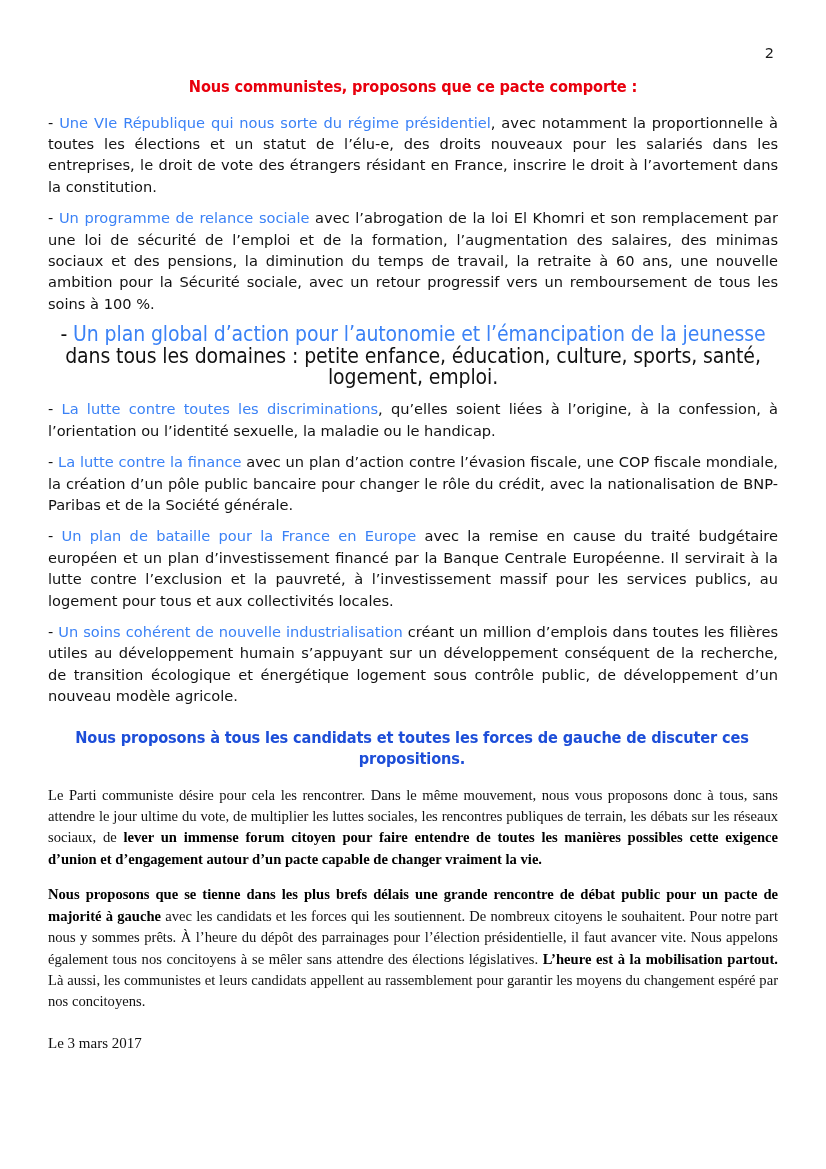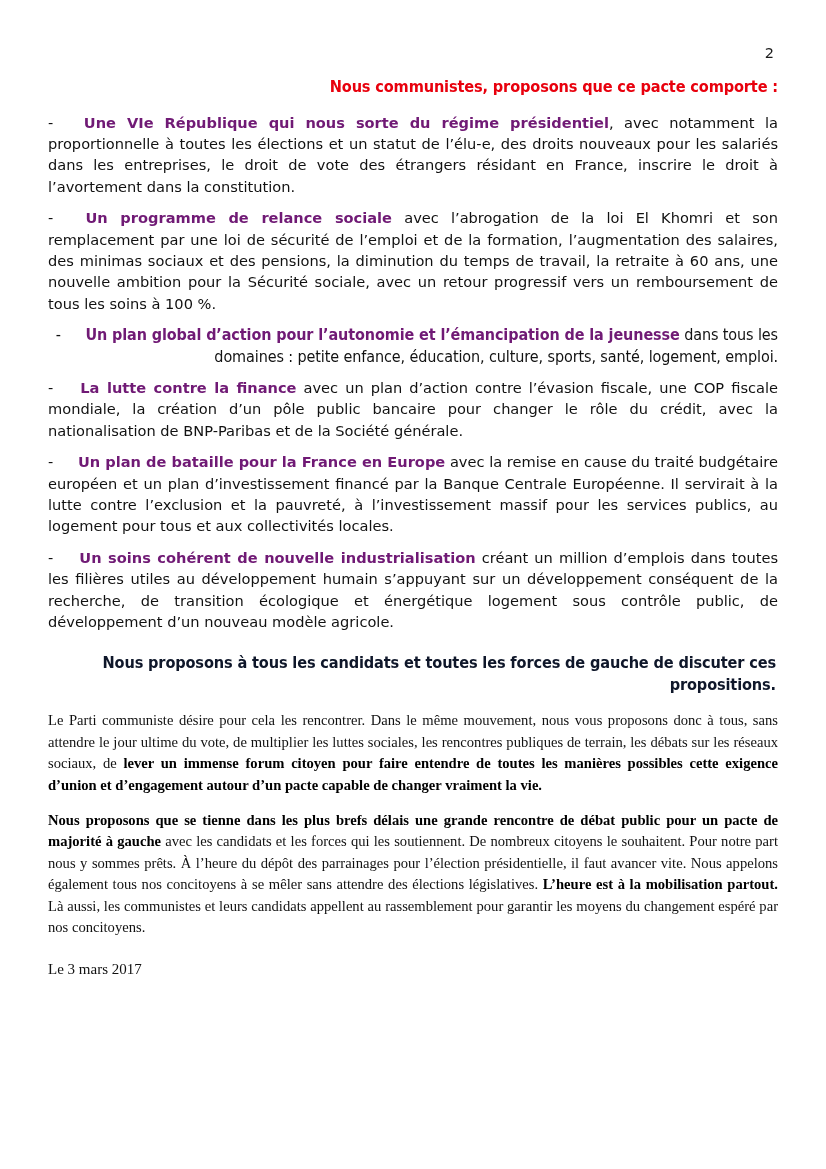--- a/index.html
+++ b/index.html
@@ -34,50 +34,49 @@
     width: 730px;
   }
   
   .heading-red {
     color: #E8000D;
     font-family: "DejaVu Sans Condensed", "Liberation Sans Narrow", "DejaVu Sans", sans-serif;
     font-weight: bold;
     font-size: 16.2px;
     line-height: 21.5px;
     letter-spacing: -0.15px;
-    text-align: right;
+    text-align: center;
     margin: 0;
     padding: 0;
   }
   .heading-red.first { margin-bottom: 14px; }
   .heading-red.second { margin-top: 20px; margin-bottom: 15px; width: 728px; }
 
   
   .para {
     font-family: "DejaVu Sans", sans-serif;
     font-size: 14.6px;
     line-height: 21.4px;
     text-align: justify;
     text-justify: inter-word;
     margin: 0 0 10px 0;
     color: #111111;
     hyphens: none;
   }
   .para:last-child { margin-bottom: 0; }
   .para b, .para strong {
-    font-weight: bold;
-    color: #701a75;
-    margin-left: 20px;
+    font-weight: normal;
+    color: #3b82f6;
   }
   
   .para.condensed {
     font-family: "DejaVu Sans Condensed", "Liberation Sans Narrow", "DejaVu Sans", sans-serif;
-    font-size: 16px;
+    font-size: 21px;
     letter-spacing: -0.1px;
-    text-align: right;
+    text-align: center;
   }
 
   .closing {
     font-family: Liberation Serif, serif;
     font-size: 14.6px;
     line-height: 21.4px;
     text-align: justify;
     margin: 0 0 14px 0;
     color: #111111;
   }
@@ -103,28 +102,29 @@
 
     <p class="heading-red first" style="color: rgb(232, 0, 13);">Nous communistes, proposons que ce pacte comporte :</p>
 
     <p class="para"><span>- </span><b>Une VIe République qui nous sorte du régime présidentiel</b><span>, avec notamment la proportionnelle à toutes les élections et un statut de l’élu-e, des droits nouveaux pour les salariés dans les entreprises, le droit de vote des étrangers résidant en France, inscrire le droit à l’avortement dans la constitution.</span></p>
 
     <p class="para"><span>- </span><b>Un programme de relance sociale</b><span> avec l’abrogation de la loi El Khomri et son remplacement par une loi de sécurité de l’emploi et de la formation, l’augmentation des salaires, des minimas sociaux et des pensions, la diminution du temps de travail, la retraite à 60 ans, une nouvelle ambition pour la Sécurité sociale, avec un retour progressif vers un remboursement de tous les soins à 100 %.</span></p>
 
     <p class="para condensed"><span>- </span><b>Un plan global d’action pour l’autonomie et l’émancipation de la jeunesse</b><span> dans tous les domaines : petite enfance, éducation, culture, sports, santé, logement, emploi.</span></p>
 
 
+    <p class="para"><span>- </span><b>La lutte contre toutes les discriminations</b><span>, qu’elles soient liées à l’origine, à la confession, à l’orientation ou l’identité sexuelle, la maladie ou le handicap.</span></p>
 
     <p class="para"><span>- </span><b>La lutte contre la finance</b><span> avec un plan d’action contre l’évasion fiscale, une COP fiscale mondiale, la création d’un pôle public bancaire pour changer le rôle du crédit, avec la nationalisation de BNP-Paribas et de la Société générale.</span></p>
 
     <p class="para"><span>- </span><b>Un plan de bataille pour la France en Europe</b><span> avec la remise en cause du traité budgétaire européen et un plan d’investissement financé par la Banque Centrale Européenne. Il servirait à la lutte contre l’exclusion et la pauvreté, à l’investissement massif pour les services publics, au logement pour tous et aux collectivités locales.</span></p>
 
     <p class="para"><span>- </span><b>Un soins cohérent de nouvelle industrialisation</b><span> créant un million d’emplois dans toutes les filières utiles au développement humain s’appuyant sur un développement conséquent de la recherche, de transition écologique et énergétique logement sous contrôle public, de développement d’un nouveau modèle agricole.</span></p>
 
-    <p class="heading-red second" style="color: #0f172a;">Nous proposons à tous les candidats et toutes les forces de gauche de discuter ces propositions.</p>
+    <p class="heading-red second" style="color: #1d4ed8;">Nous proposons à tous les candidats et toutes les forces de gauche de discuter ces propositions.</p>
 
     <p class="closing"><span>Le Parti communiste désire pour cela les rencontrer. Dans le même mouvement, nous vous proposons donc à tous, sans attendre le jour ultime du vote, de multiplier les luttes sociales, les rencontres publiques de terrain, les débats sur les réseaux sociaux, de </span><b>lever un immense forum citoyen pour faire entendre de toutes les manières possibles cette exigence d’union et d’engagement autour d’un pacte capable de changer vraiment la vie.</b></p>
 
     <p class="closing"><b>Nous proposons que se tienne dans les plus brefs délais une grande rencontre de débat public pour un pacte de majorité à gauche</b><span> avec les candidats et les forces qui les soutiennent. De nombreux citoyens le souhaitent. Pour notre part nous y sommes prêts. À l’heure du dépôt des parrainages pour l’élection présidentielle, il faut avancer vite. Nous appelons également tous nos concitoyens à se mêler sans attendre des élections législatives. </span><b>L’heure est à la mobilisation partout.</b><span> Là aussi, les communistes et leurs candidats appellent au rassemblement pour garantir les moyens du changement espéré par nos concitoyens.</span></p>
 
     <p class="date-line">Le 3 mars 2017</p>
 
   </div>
 </div>
 

